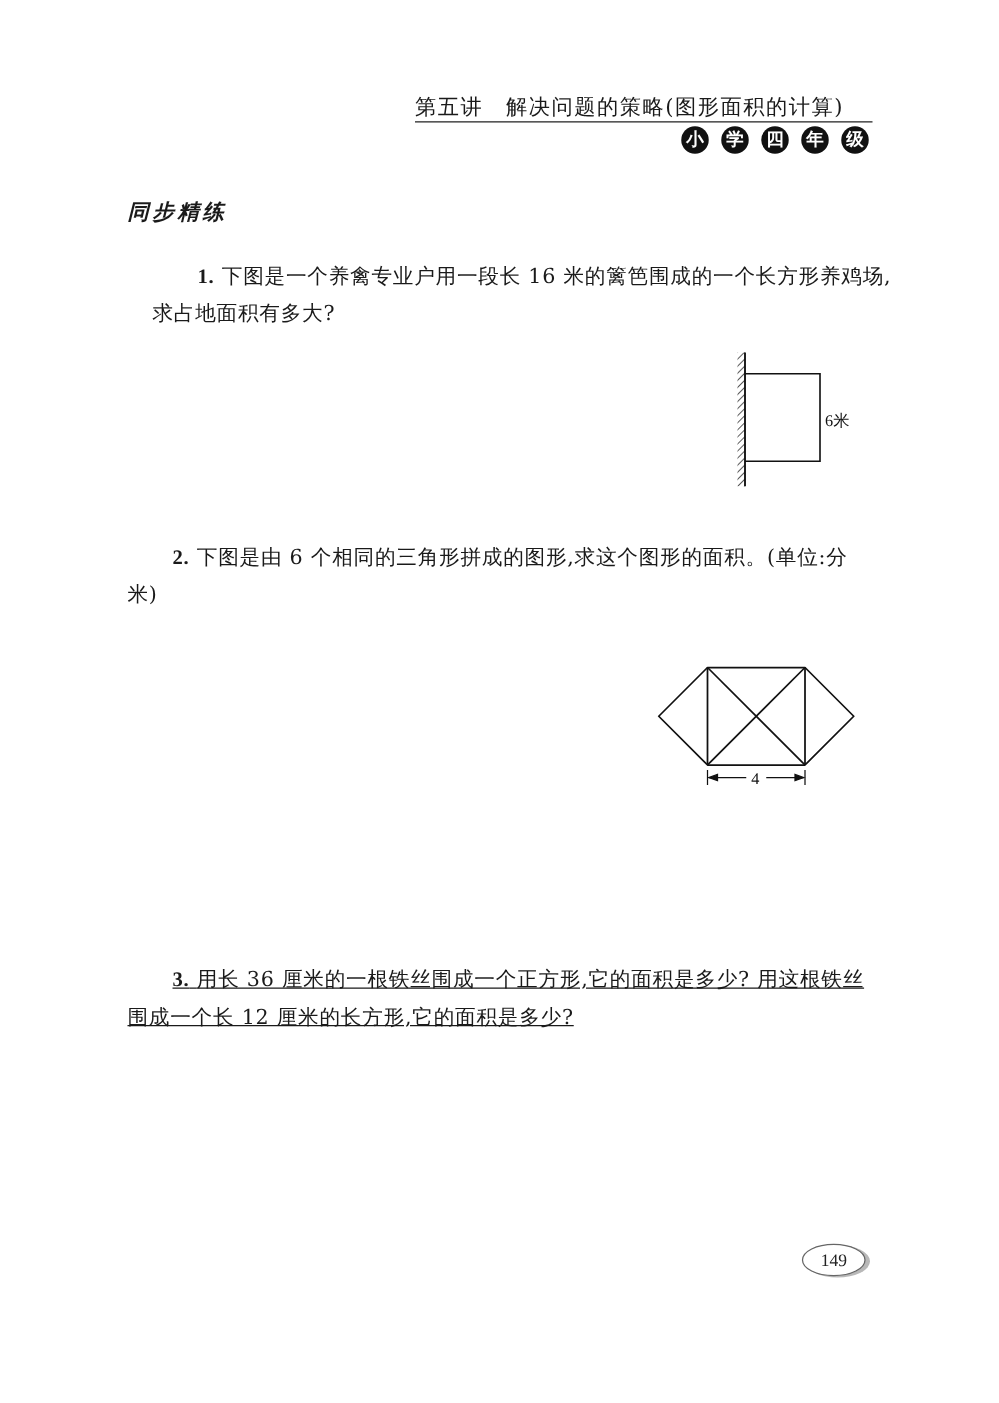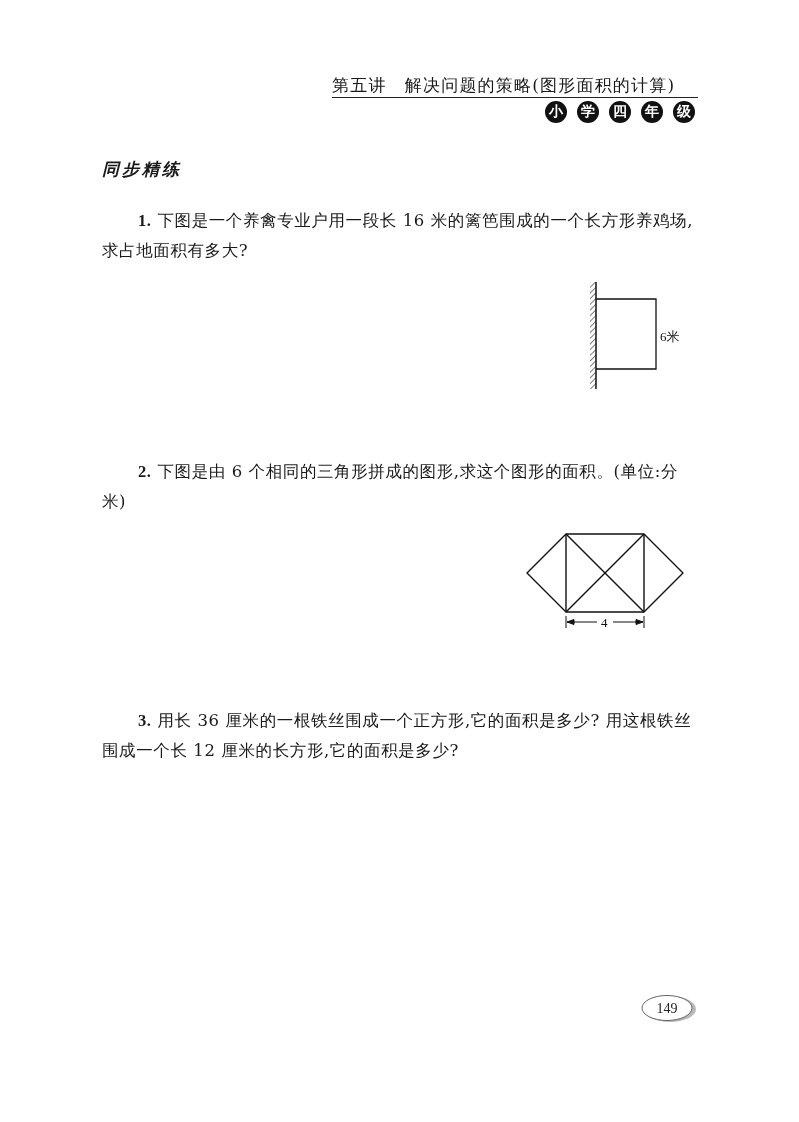--- a/index.html
+++ b/index.html
@@ -23,23 +23,23 @@
     }
     .section-title {
       left: 102px; top: 158px; font-size: 17px; font-weight: bold; letter-spacing: 3px;
       font-style: italic; font-family: "DejaVu Sans", sans-serif;
     }
     .problem {
       left: 102px; width: 598px; font-size: 16.5px; line-height: 30px; letter-spacing: 0.6px;
       text-indent: 36px;
     }
     .problem .num { font-weight: bold; font-family: "Liberation Serif", serif; }
-    .p1 { top: 206px; }
-    .p2 { top: 457px; }
-    .p3 { top: 706px; }
+    .p1 { top: 206px; margin-left: 20px; }
+    .p2 { top: 431px; }
+    .p3 { top: 769px; text-decoration: underline; }
     svg text { font-family: "Liberation Serif", serif; }
     .page-num {
       left: 640px; top: 993px; width: 56px; height: 30px;
     }
   </style>
 </head>
 <body>
 
 <div class="abs header-title">第五讲　解决问题的策略(图形面积的计算)</div>
 <div class="abs header-rule"></div>

